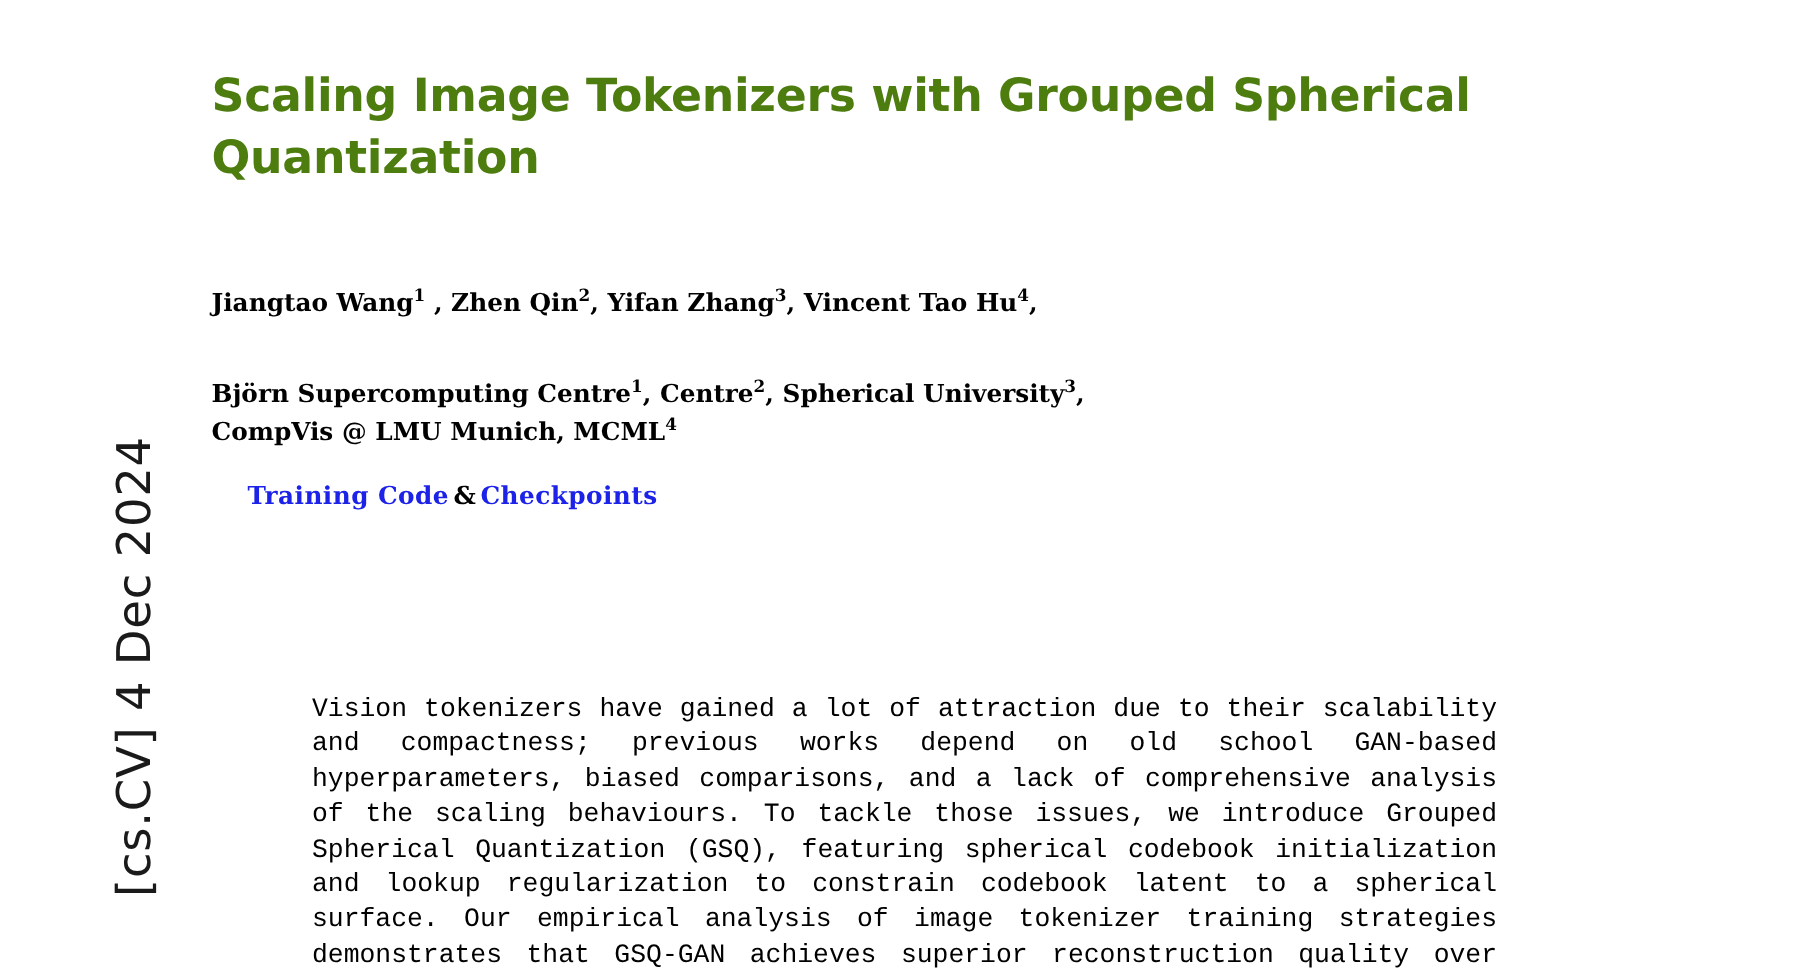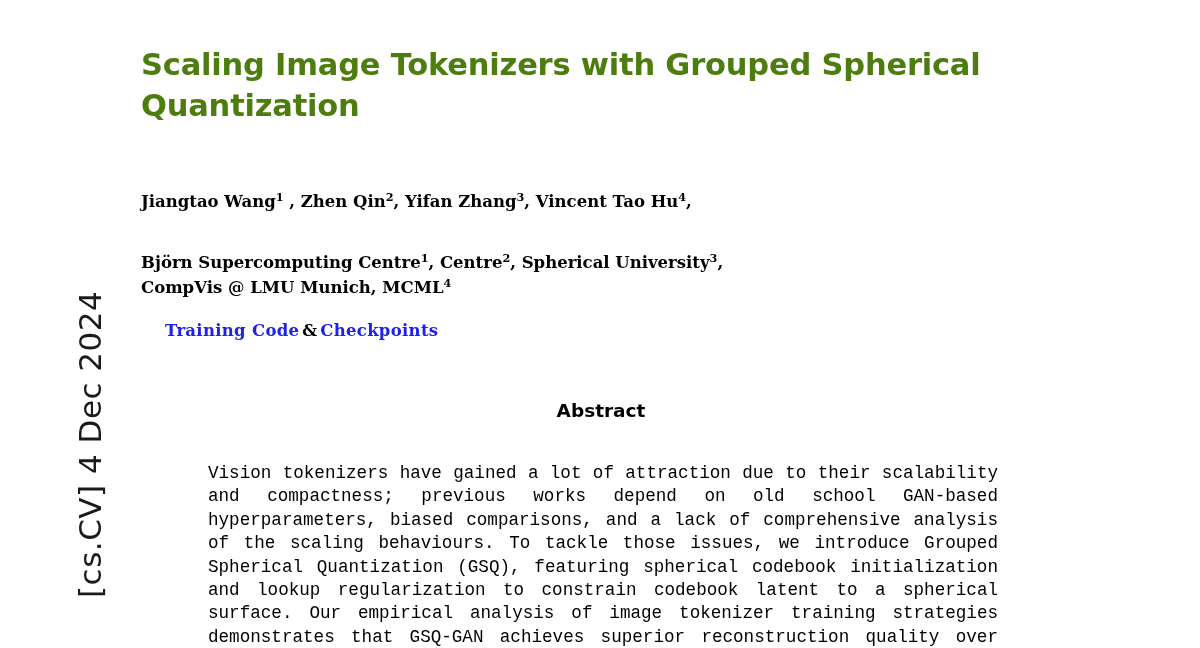--- a/index.html
+++ b/index.html
@@ -149,19 +149,18 @@
 
   <div class="affil">
     <div><span>Björn Supercomputing Centre</span><sup>1</sup><span>, Centre</span><sup>2</sup><span>, Spherical University</span><sup>3</sup><span>,</span></div>
     <div><span>CompVis @ LMU Munich, MCML</span><sup>4</sup></div>
   </div>
 
   <div class="links">
     <a href="#">Training Code</a><span class="amp">&amp;</span><a href="#">Checkpoints</a>
   </div>
 
-  <div class="abstract-head">Abstract</div>
 
   <div class="abstract-body">
     <p>Vision tokenizers have gained a lot of attraction due to their scalability and compactness; previous works depend on old school GAN-based hyperparameters, biased comparisons, and a lack of comprehensive analysis of the scaling behaviours. To tackle those issues, we introduce Grouped Spherical Quantization (GSQ), featuring spherical codebook initialization and lookup regularization to constrain codebook latent to a spherical surface. Our empirical analysis of image tokenizer training strategies demonstrates that GSQ-GAN achieves superior reconstruction quality over state-of-the-art methods with fewer training iterations, providing a solid foundation for scaling studies. Building on this, we systematically exam-</p>
   </div>
 
 </div>
 
 </body></html>

